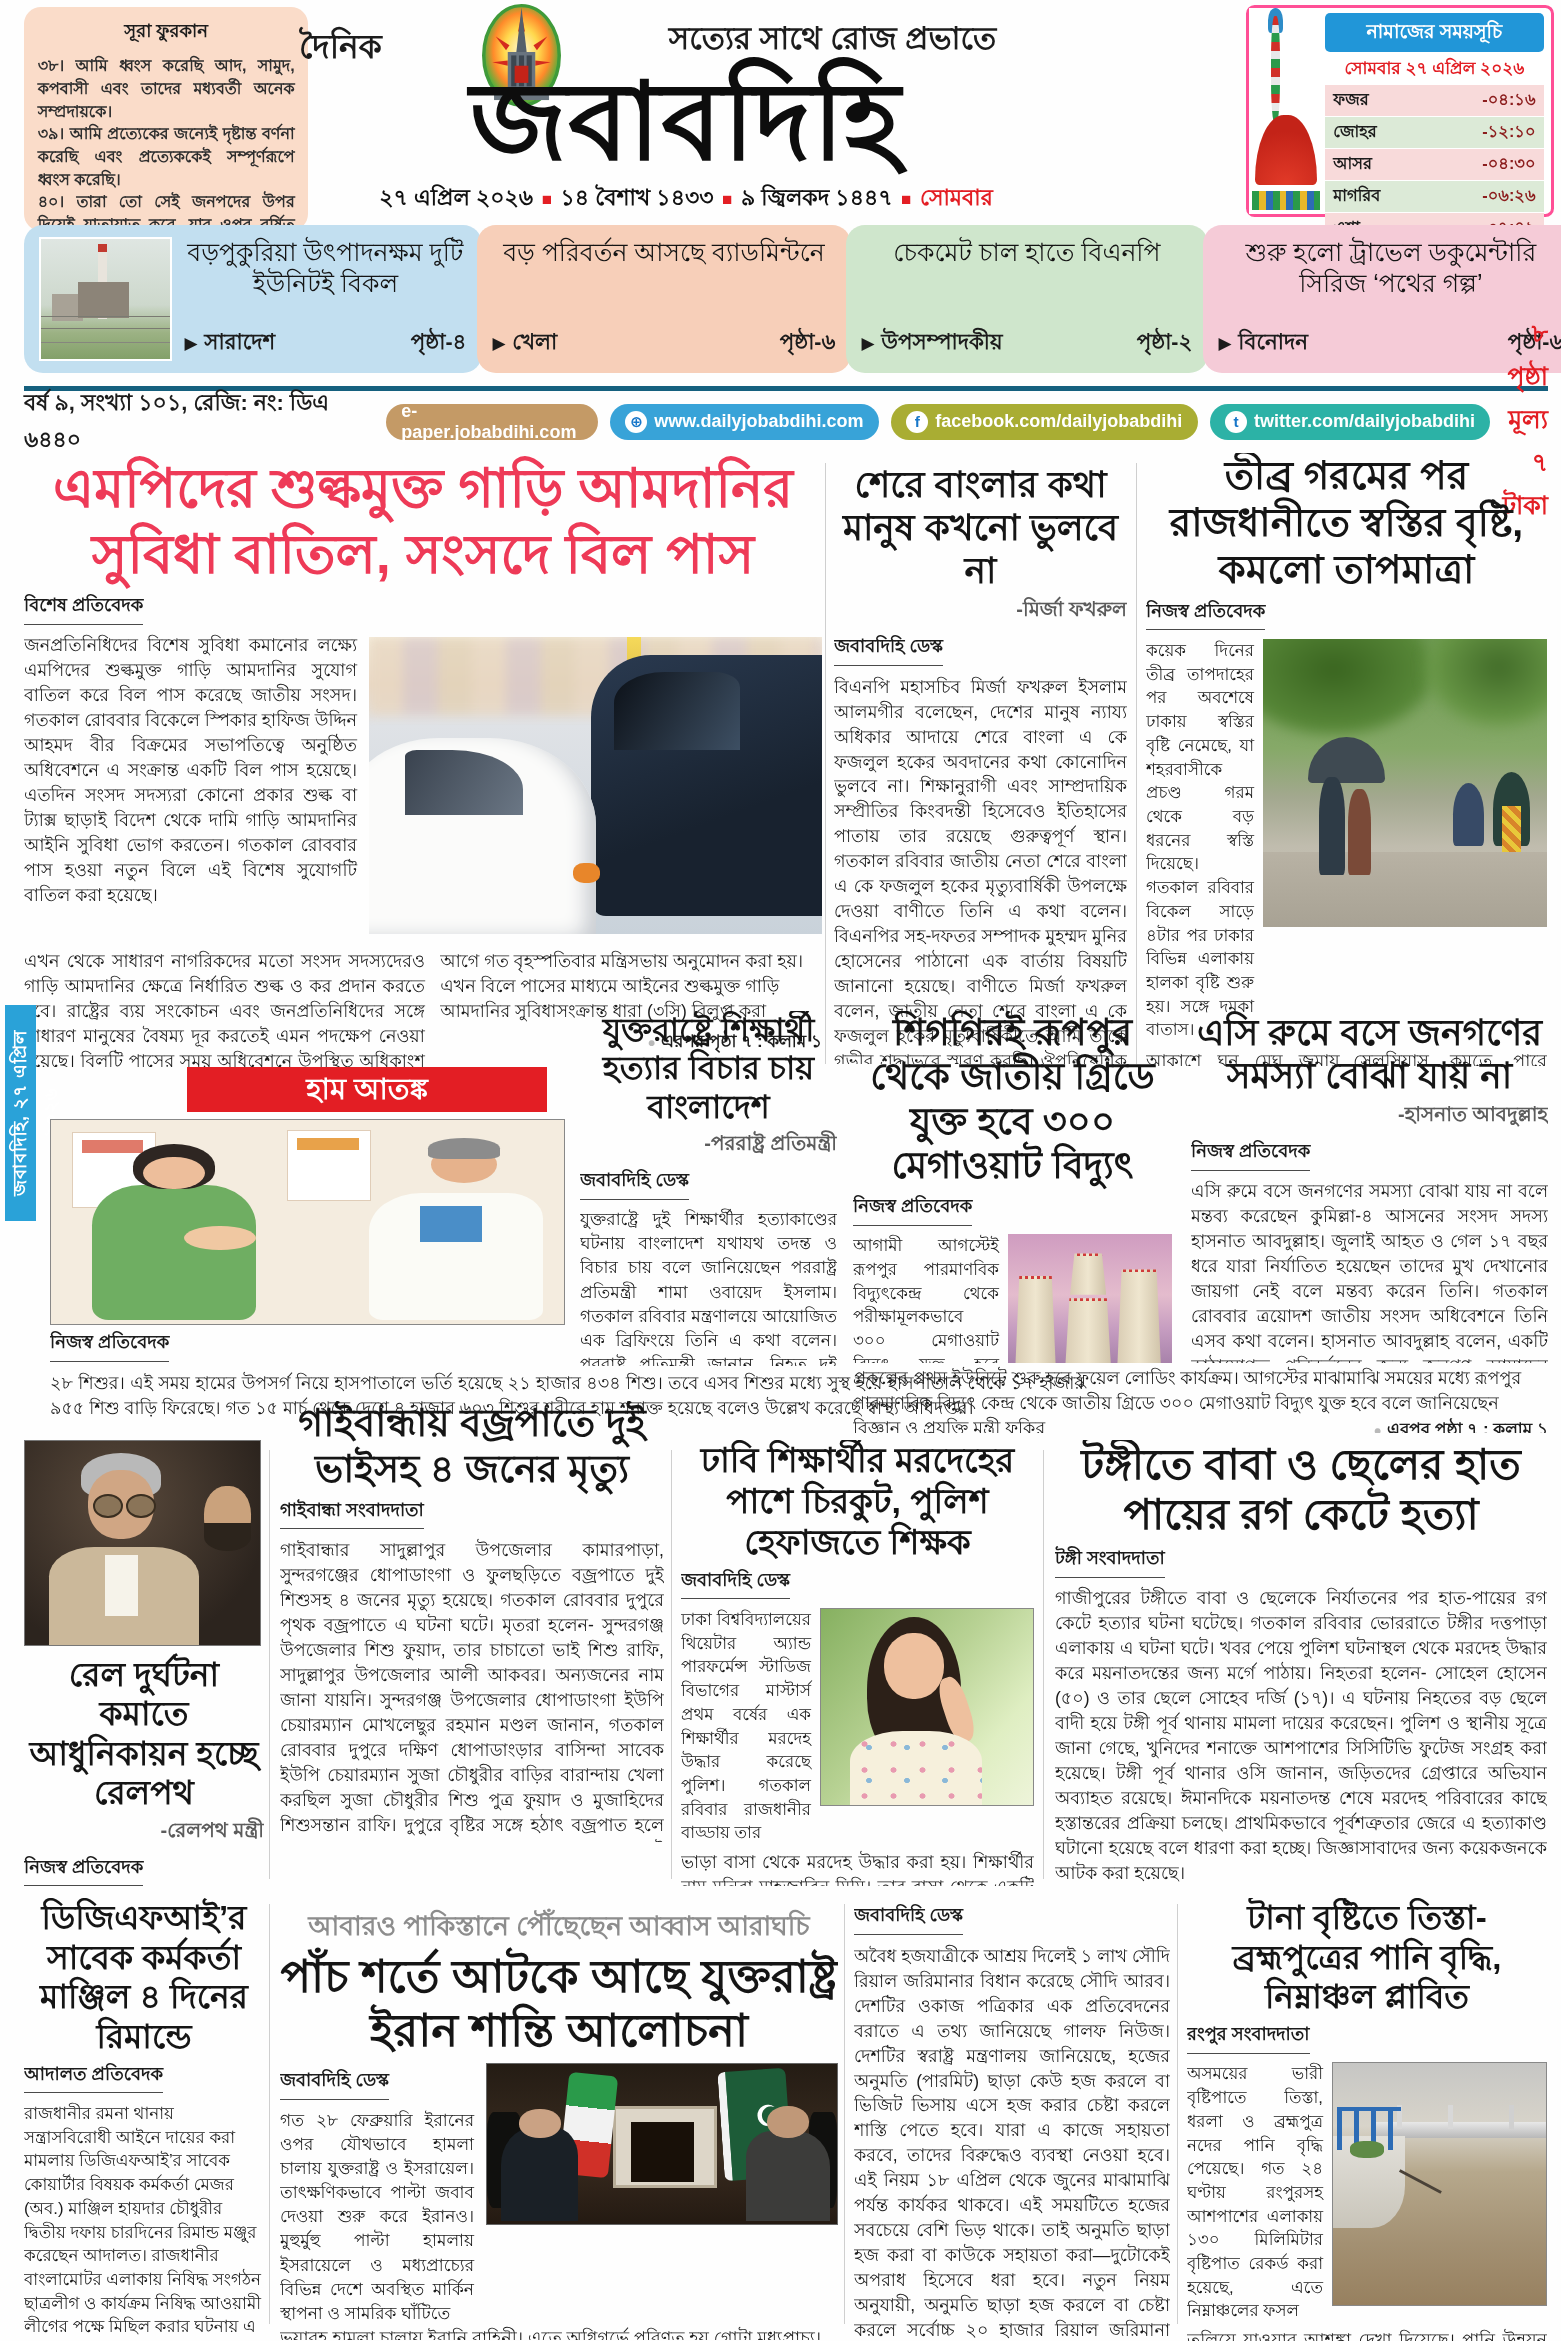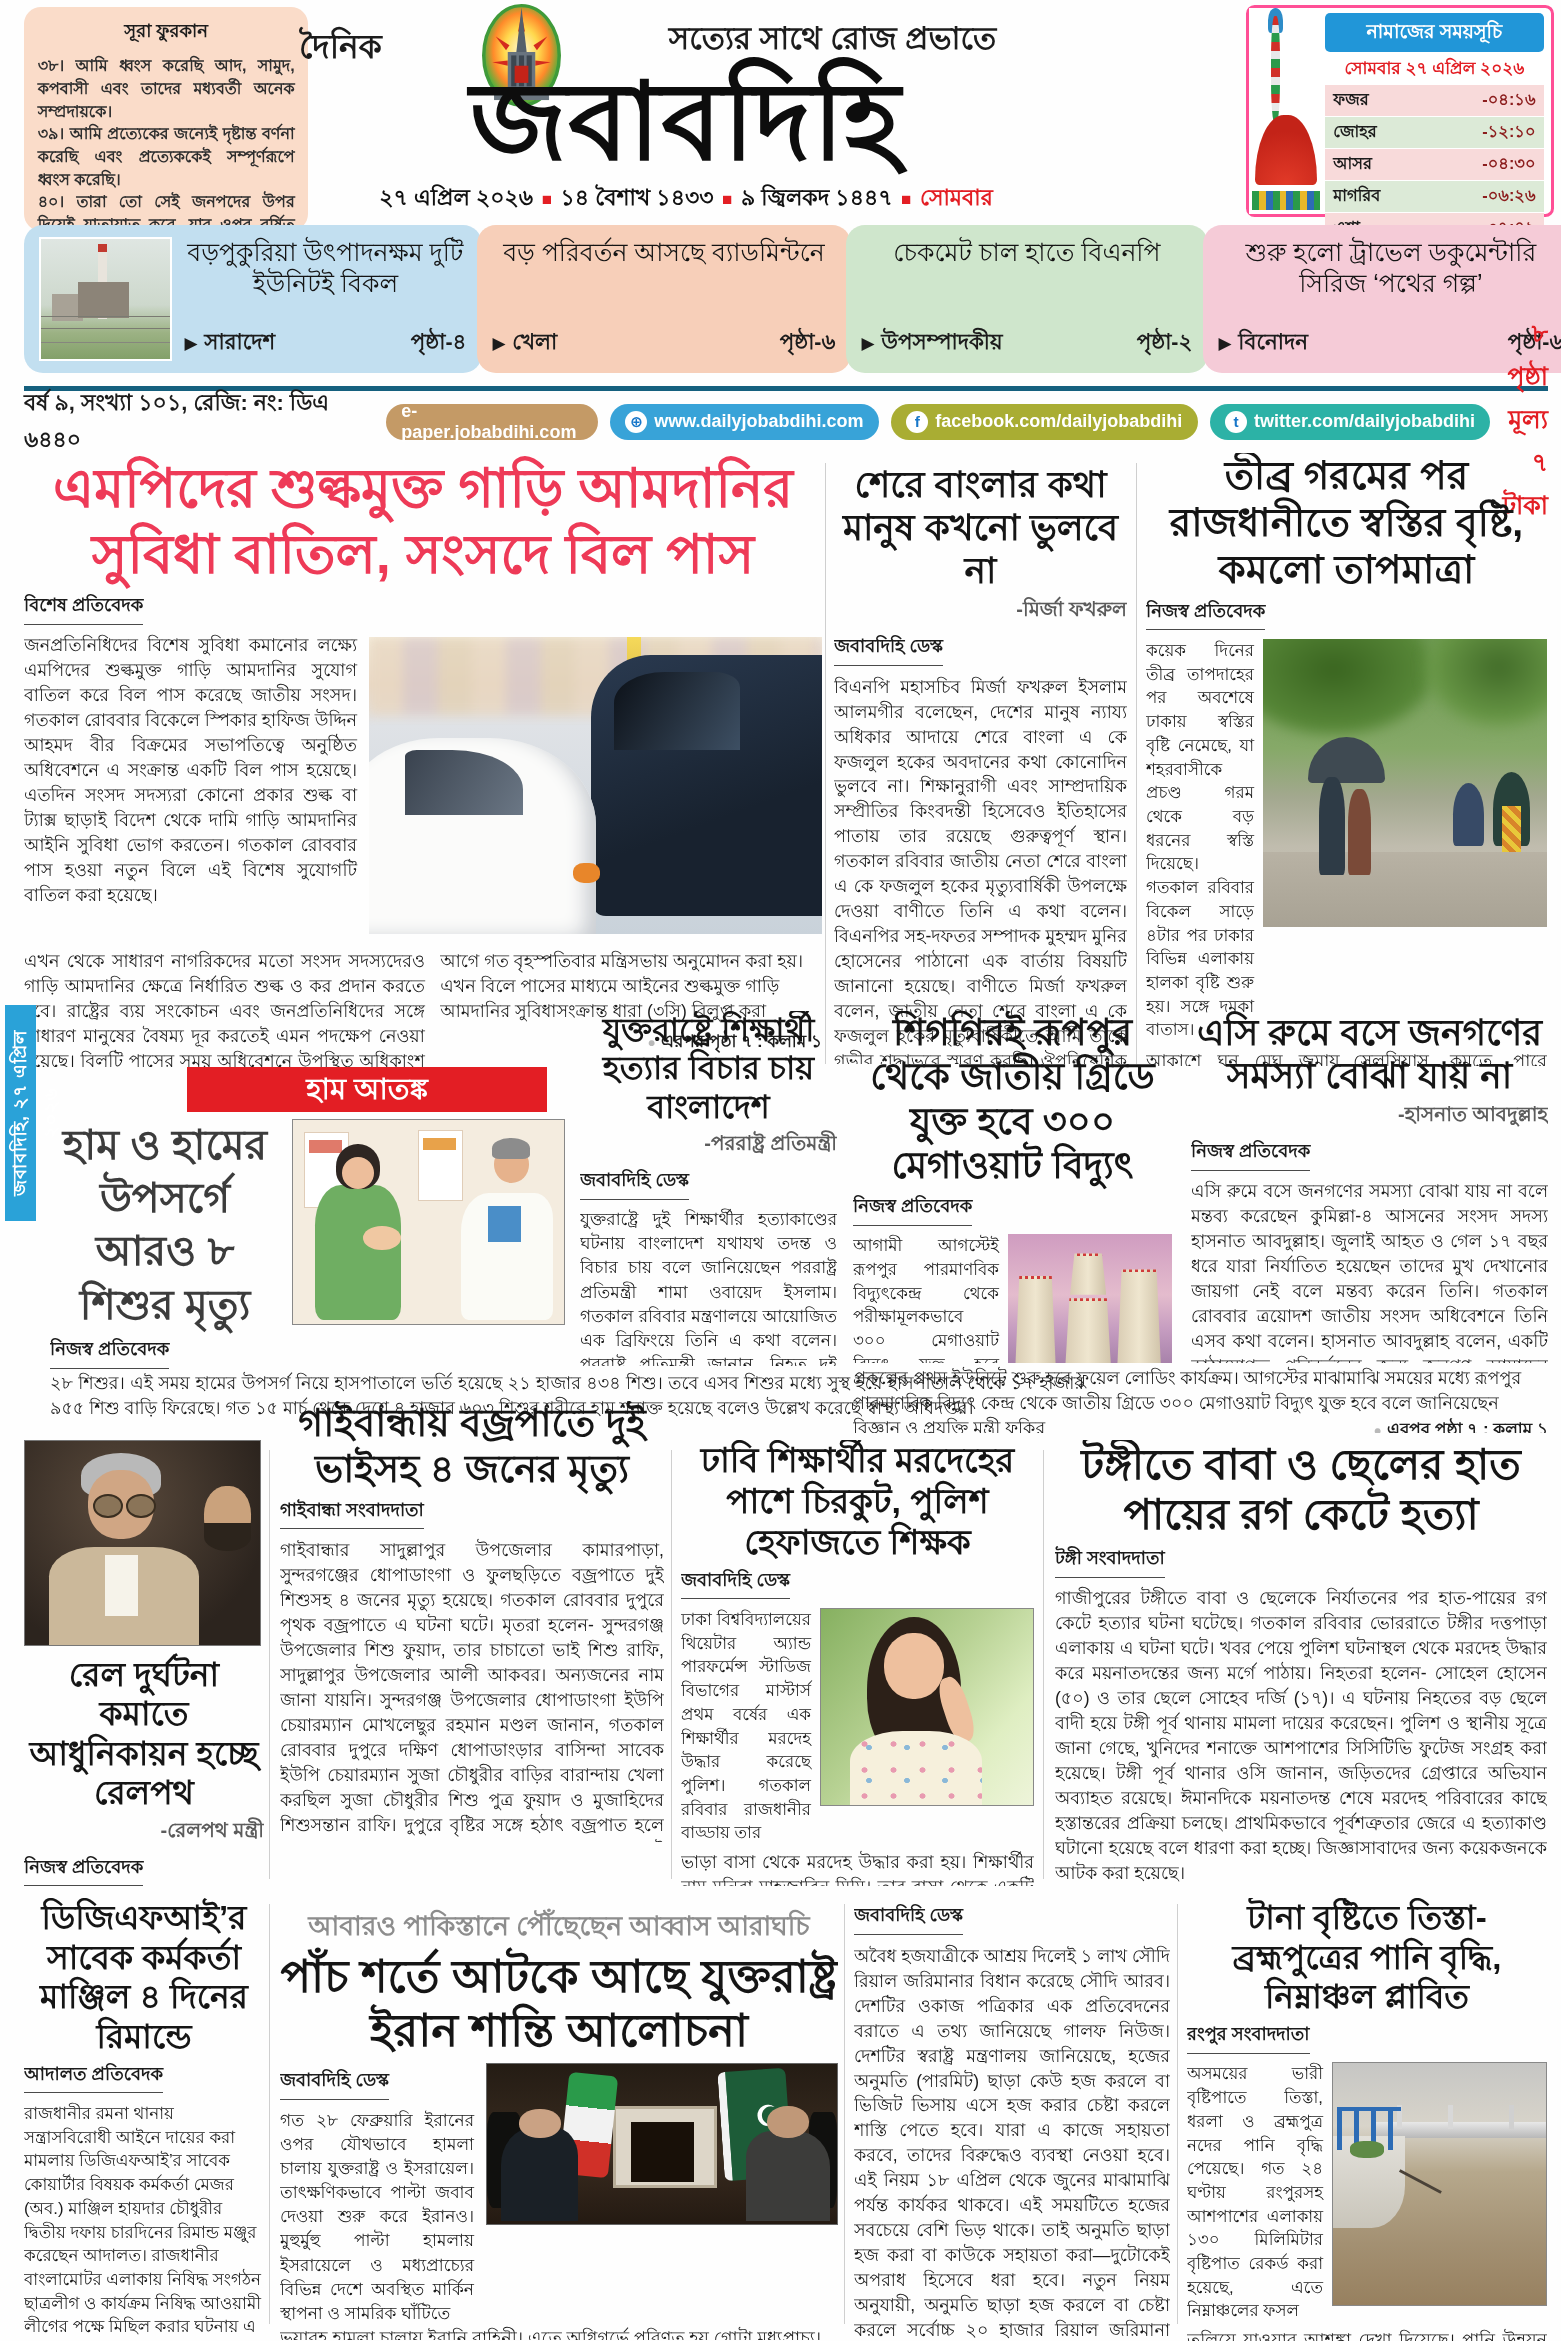--- a/index.html
+++ b/index.html
@@ -351,21 +351,20 @@
     </div>
     <div class="body" style="column-count:2;column-gap:13.7px;margin-top:6.9px;max-height:189px;overflow:hidden;">আকাশে ঘন মেঘ জমায় বিকেলেই নামে রাতের অন্ধকার। প্রতীক্ষিত শীতল হাওয়া ও পরিবেশের তাপমাত্রা কমে যাওয়ায় জনজীবনে স্বস্তি ফিরেছে। বৃষ্টিতে তাপমাত্রা ১-২ ডিগ্রি সেলসিয়াস কমতে পারে বলে আবহাওয়া অফিস জানিয়েছে। গত কয়েক দিন ধরে তাপমাত্রা ৩৫ ডিগ্রির ওপরে থাকায় ভ্যাপসা গরমে অতিষ্ঠ হয়ে উঠেছিলেন নগরবাসী। বিশেষ করে খেটে খাওয়া মানুষ, রিকশাচালক, দিনমজুর ও পথচারীদের দুর্ভোগ ছিল চরমে। আজ বৃষ্টির পর তাপমাত্রা কমে আসায় স্বস্তি অনুভব করছেন তারা। এ বছর বৈশাখের শুরুটা বৃষ্টিহীন যাচ্ছিল। গত শনিবার বাংলাদেশ আবহাওয়া অধিদপ্তরের ঝড় সতর্কীকরণ কেন্দ্র থেকে প্রকাশিত সকাল ৭টা থেকে পরবর্তী ৬ ঘণ্টার ঢাকা ও আশপাশের এলাকার আবহাওয়ার পূর্বাভাসে এমন তথ্য জানানো হয়েছে। এতে বলা হয়েছে, রাজধানী ঢাকা ও আশপাশের এলাকায় দুপুর পর্যন্ত আবহাওয়ায় আংশিক মেঘলা থেকে অস্থায়ীভাবে মেঘলা আকাশ থাকতে পারে এবং কোথাও কোথাও বৃষ্টি বা অস্থায়ী ঝড়ো হাওয়াসহ বৃষ্টির সম্ভাবনা রয়েছে। এ সময় দক্ষিণ বা দক্ষিণ-পশ্চিম দিক</div>
 
   </div>
 
   <div class="abs strip" style="left:5.1px;top:1005px;width:31px;height:216px;">জবাবদিহি, ২৭ এপ্রিল ২০২৬</div>
 
   <div class="abs" style="left:50px;top:1067px;width:515px;height:302px;overflow:hidden;">
     <div class="banner" style="margin-left:137px;width:360px;height:45px;font-size:29px;line-height:45px;">হাম আতঙ্ক</div>
     <div style="display:flex;gap:12px;margin-top:6.9px;">
-      <div class="hl" style="width:230px;font-size:41px;color:#3c3c3c;line-height:1.3;">হাম ও হামের উপসর্গে আরও ৮ শিশুর মৃত্যু</div>
       <div class="ph" style="flex:1;height:204px;border:1.7px solid #888;">
         <div class="doc-bg"></div>
           <div class="doc-wall"></div>
           <div class="doc-wall2"></div>
           <div class="doc-wallr"></div>
           <div class="doc-wallr2"></div>
         <div class="mom-dress"></div>
           <div class="mom-hair"></div>
           <div class="mom-face"></div>
           <div class="baby"></div>

